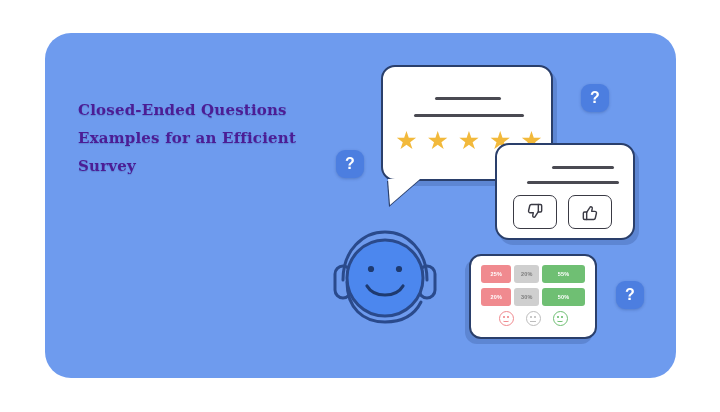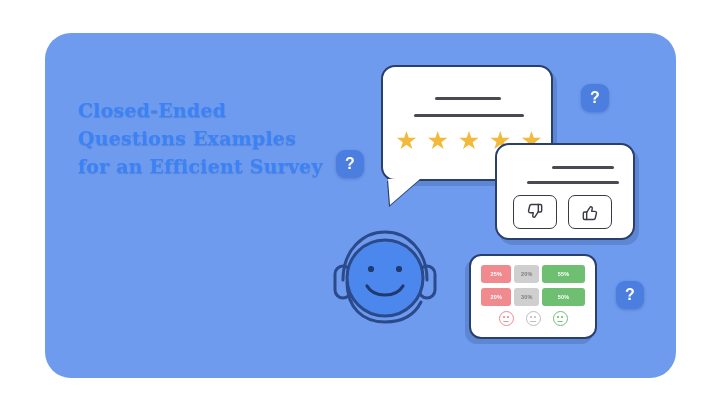--- a/index.html
+++ b/index.html
@@ -19,24 +19,24 @@
     width:631px; height:345px;
     background:#6E9BEE;
     border-radius:26px;
   }
 
   
   .headline{
     position:absolute;
     left:78px; top:96px;
     width:250px;
-    color:#3b82f6;
+    color:#4c1d95;
     font-family:"DejaVu Serif", serif;
     font-weight:bold;
-    font-size:19px;
+    font-size:15px;
     line-height:28px;
     letter-spacing:0.2px;
     text-shadow:0 1px 1px rgba(40,70,140,.25);
   }
 
   
   .qbadge{
     position:absolute;
     width:28px; height:28px;
     background:#4C7EE0;

